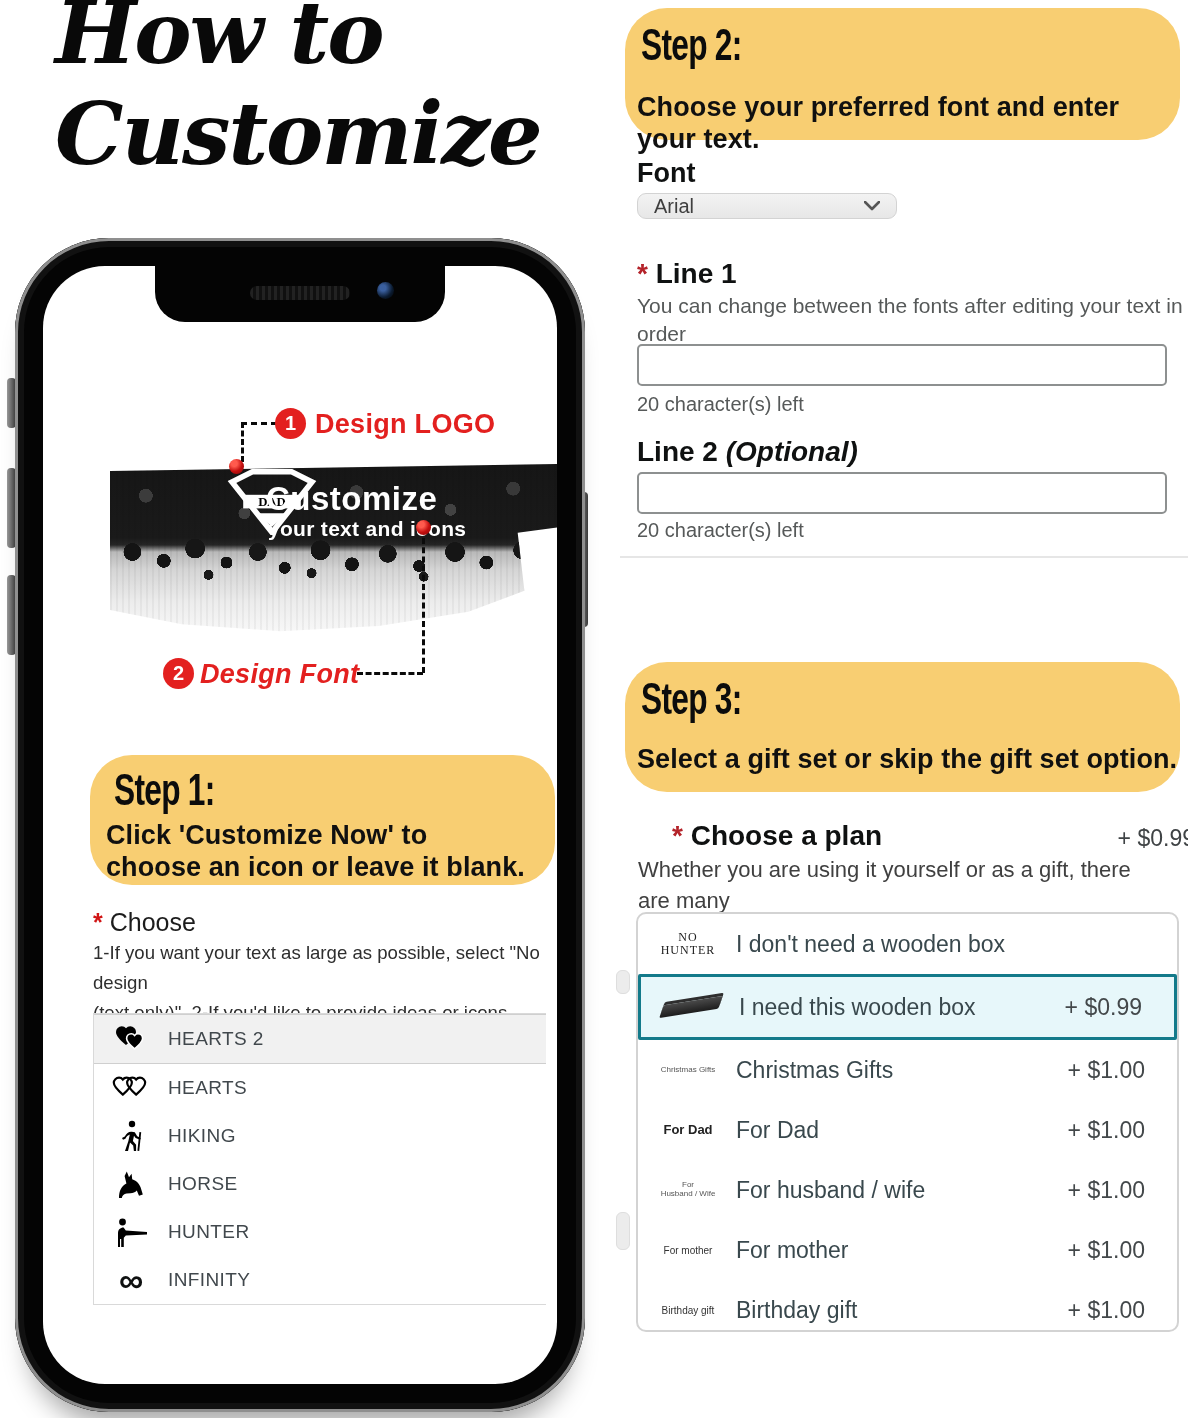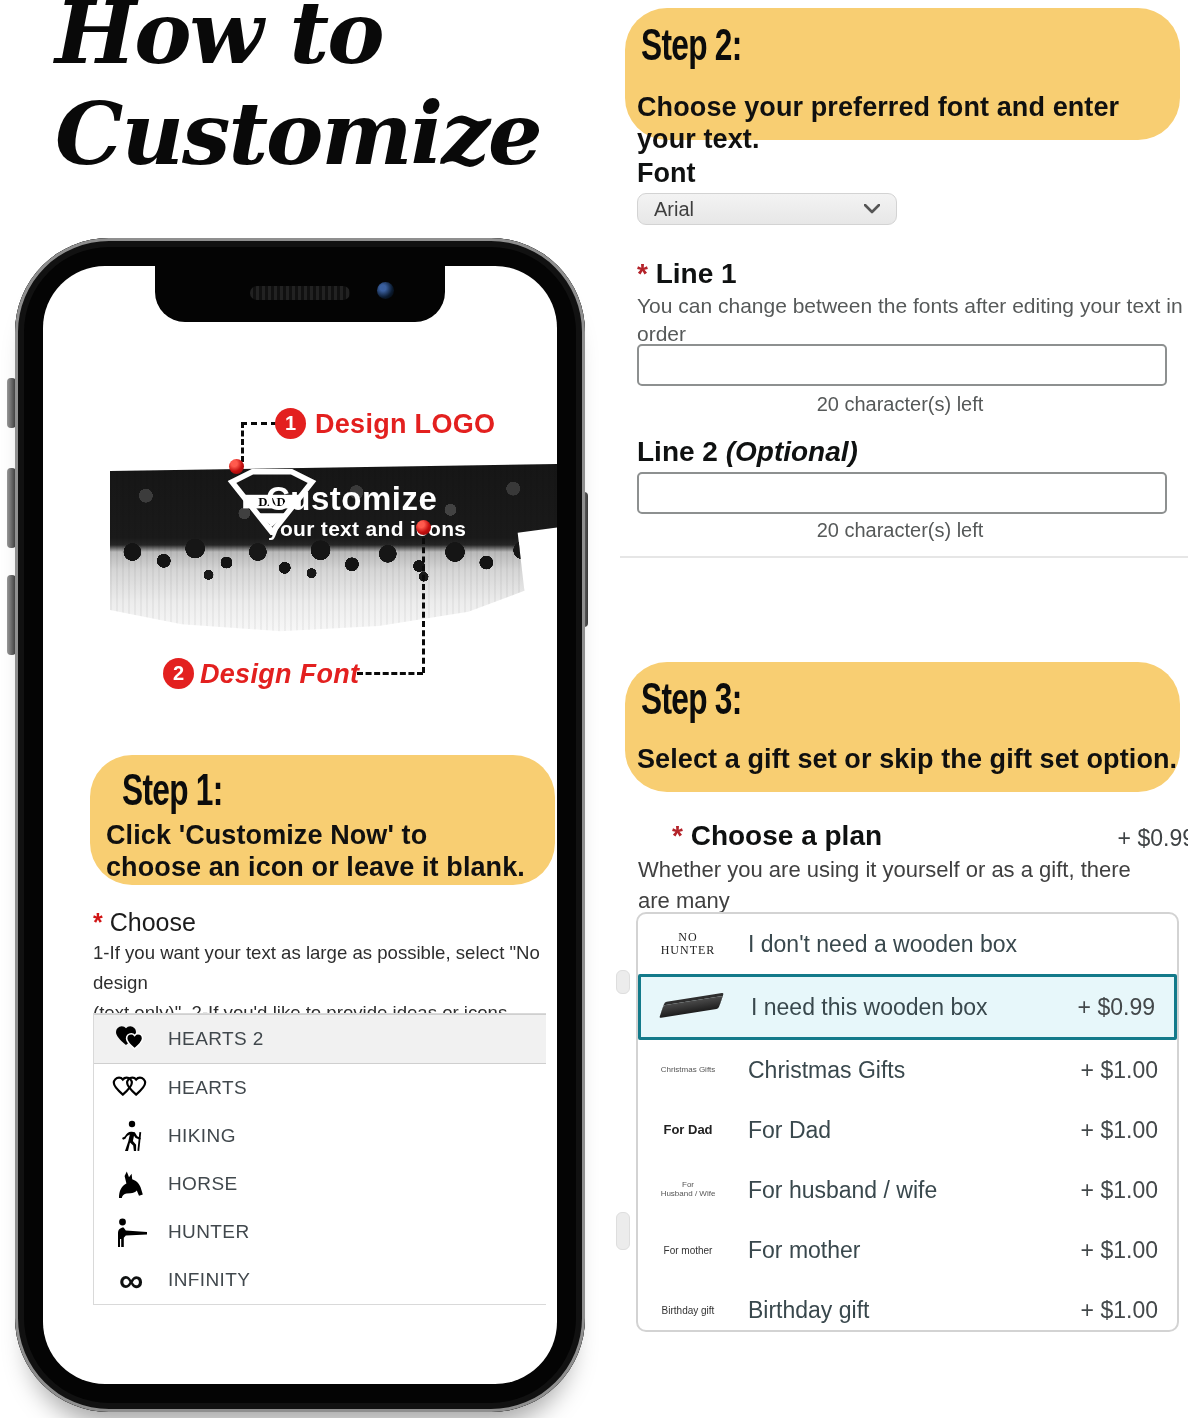--- a/index.html
+++ b/index.html
@@ -78,35 +78,35 @@
              border-bottom:1px solid #d9d9d9;border-left:1px solid #d9d9d9;}
   .icon-row{display:flex;align-items:center;height:48px;background:#fff;}
   .icon-row.hl{background:#f1f1f1;border-top:1px solid #cfcfcf;border-bottom:1px solid #cfcfcf;}
   .icon-cell{width:74px;display:flex;align-items:center;justify-content:center;}
   .icon-label{font-size:19px;color:#41484d;letter-spacing:.4px;}
 
   
   .form-label{font-weight:700;font-size:27px;color:#0f1111;}
   .helper{font-size:21px;color:#565959;line-height:1.35;}
   .text-input{position:absolute;width:526px;height:38px;background:#fff;border:2px solid #8d9090;border-radius:5px;}
-  .counter{position:absolute;width:526px;text-align:center;font-size:20px;color:#565959;}
-  .dropdown{position:absolute;left:637px;top:193px;width:260px;height:32px;border:1px solid #d3d3d3;border-radius:9px;
+  .counter{position:absolute;width:526px;text-align:left;font-size:20px;color:#565959;}
+  .dropdown{position:absolute;left:637px;top:193px;width:260px;height:26px;border:1px solid #d3d3d3;border-radius:9px;
             background:linear-gradient(#f3f3f3,#e7e7e7);display:flex;align-items:center;justify-content:space-between;
             padding:0 16px;box-sizing:border-box;}
   .dropdown-value{font-size:20px;color:#3f3f3f;}
   .divider{position:absolute;left:620px;top:556px;width:568px;height:2px;background:#e6e6e6;}
 
   .plan-head-row{position:absolute;left:672px;top:820px;width:523px;display:flex;align-items:flex-end;}
   .plan-title{font-size:28px;font-weight:700;color:#0f1111;}
   .plan-price-top{margin-left:auto;font-size:23px;color:#3f4345;}
   .plan-desc{position:absolute;left:638px;top:854px;width:530px;font-size:22px;color:#404040;line-height:1.42;}
 
   .plan-list{position:absolute;left:636px;top:912px;width:543px;height:420px;border:2px solid #d3d3d3;
              border-radius:10px;background:#fff;overflow:hidden;box-sizing:border-box;}
-  .plan-row{display:flex;align-items:center;height:60px;padding:0 19px 0 10px;box-sizing:border-box;gap:12px;}
+  .plan-row{display:flex;align-items:center;height:60px;padding:0 32px 0 10px;box-sizing:border-box;}
   .plan-row.selected{border:3px solid #137a8a;background:#e7f7fa;border-radius:2px;height:66px;}
   .thumb{width:80px;min-width:80px;display:flex;flex-direction:column;align-items:center;justify-content:center;
          text-align:center;color:#3a3a3a;line-height:1.1;}
   .plan-label{font-size:23px;color:#39484d;margin-left:8px;}
   .plan-price{margin-left:auto;font-size:23px;color:#43484a;}
   .box-graphic{width:60px;height:12px;background:linear-gradient(#4a4a4a,#1c1c1c);transform:rotate(-9deg) skewX(-28deg);
                border-radius:2px;box-shadow:0 -3px 0 #2e2e2e;}
   .scroll-hint{position:absolute;left:616px;width:12px;background:#ececec;border:1px solid #dedede;border-radius:6px;}
 </style>
 </head>
@@ -151,21 +151,21 @@
       <div class="red-dot" style="left:373px;top:254px;"></div>
 
       <div class="dash-v" style="left:379px;top:272px;height:135px;"></div>
       <div class="dash-h" style="left:314px;top:406px;width:66px;"></div>
       <div class="callout-circle" style="left:120px;top:392px;">
         <span>2</span>
       </div>
       <div class="callout-text" style="left:157px;top:393px;font-style:italic;">Design Font</div>
 
       <div class="step-box" style="left:47px;top:489px;width:465px;height:130px;">
-        <div style="position:absolute;left:32px;top:10px;">
+        <div style="position:absolute;left:24px;top:10px;">
           <span class="step-head">Step 1:</span>
         </div>
         <div class="step-body" style="position:absolute;left:16px;top:64px;">
           <div>Click 'Customize Now' to</div>
           <div>choose an icon or leave it blank.</div>
         </div>
       </div>
 
       <div class="design-label" style="left:50px;">
         <span class="asterisk">*</span>

